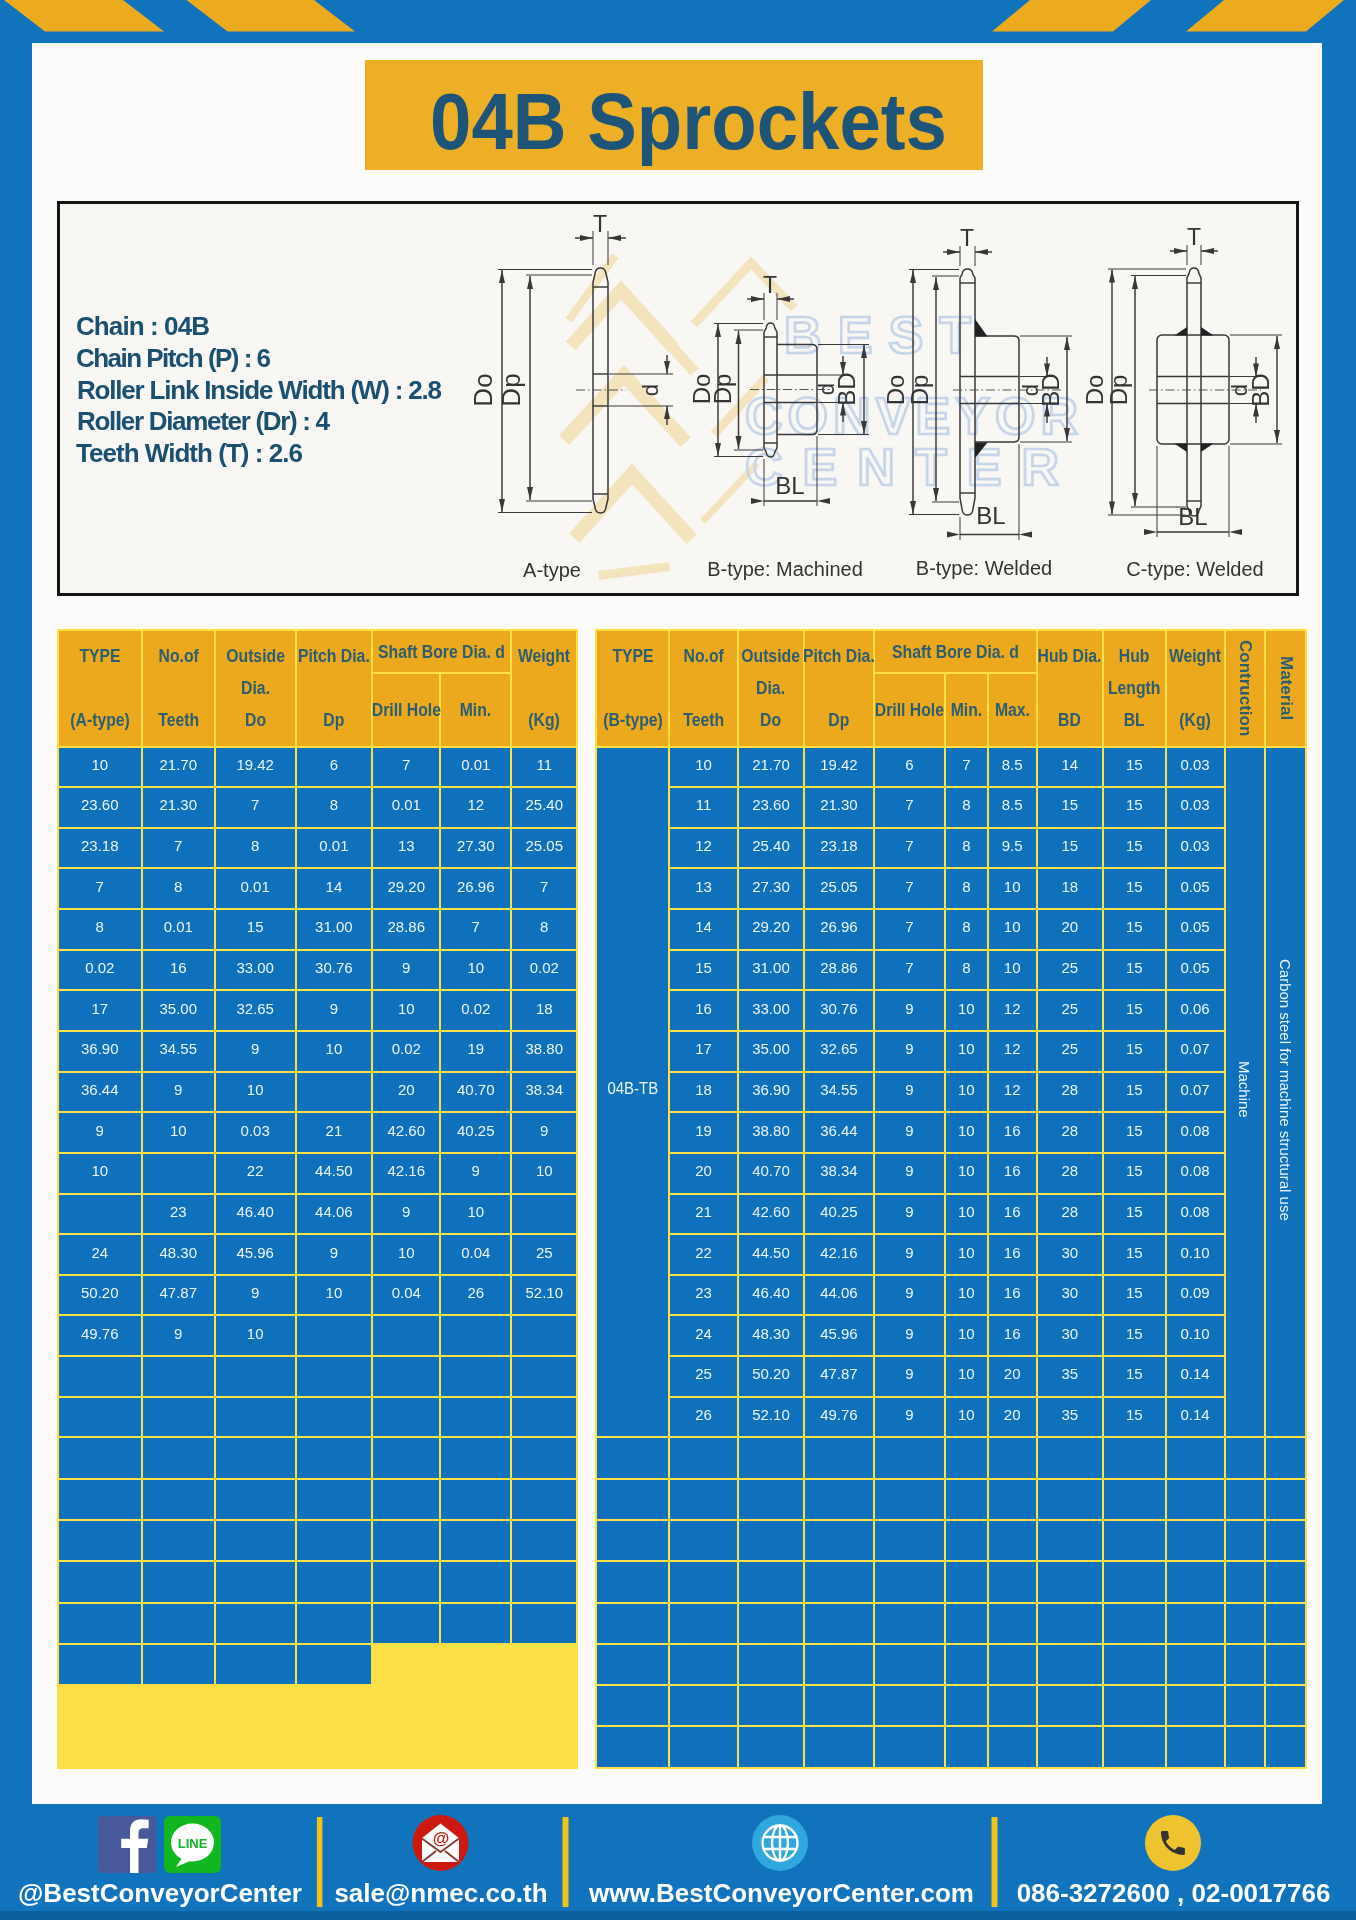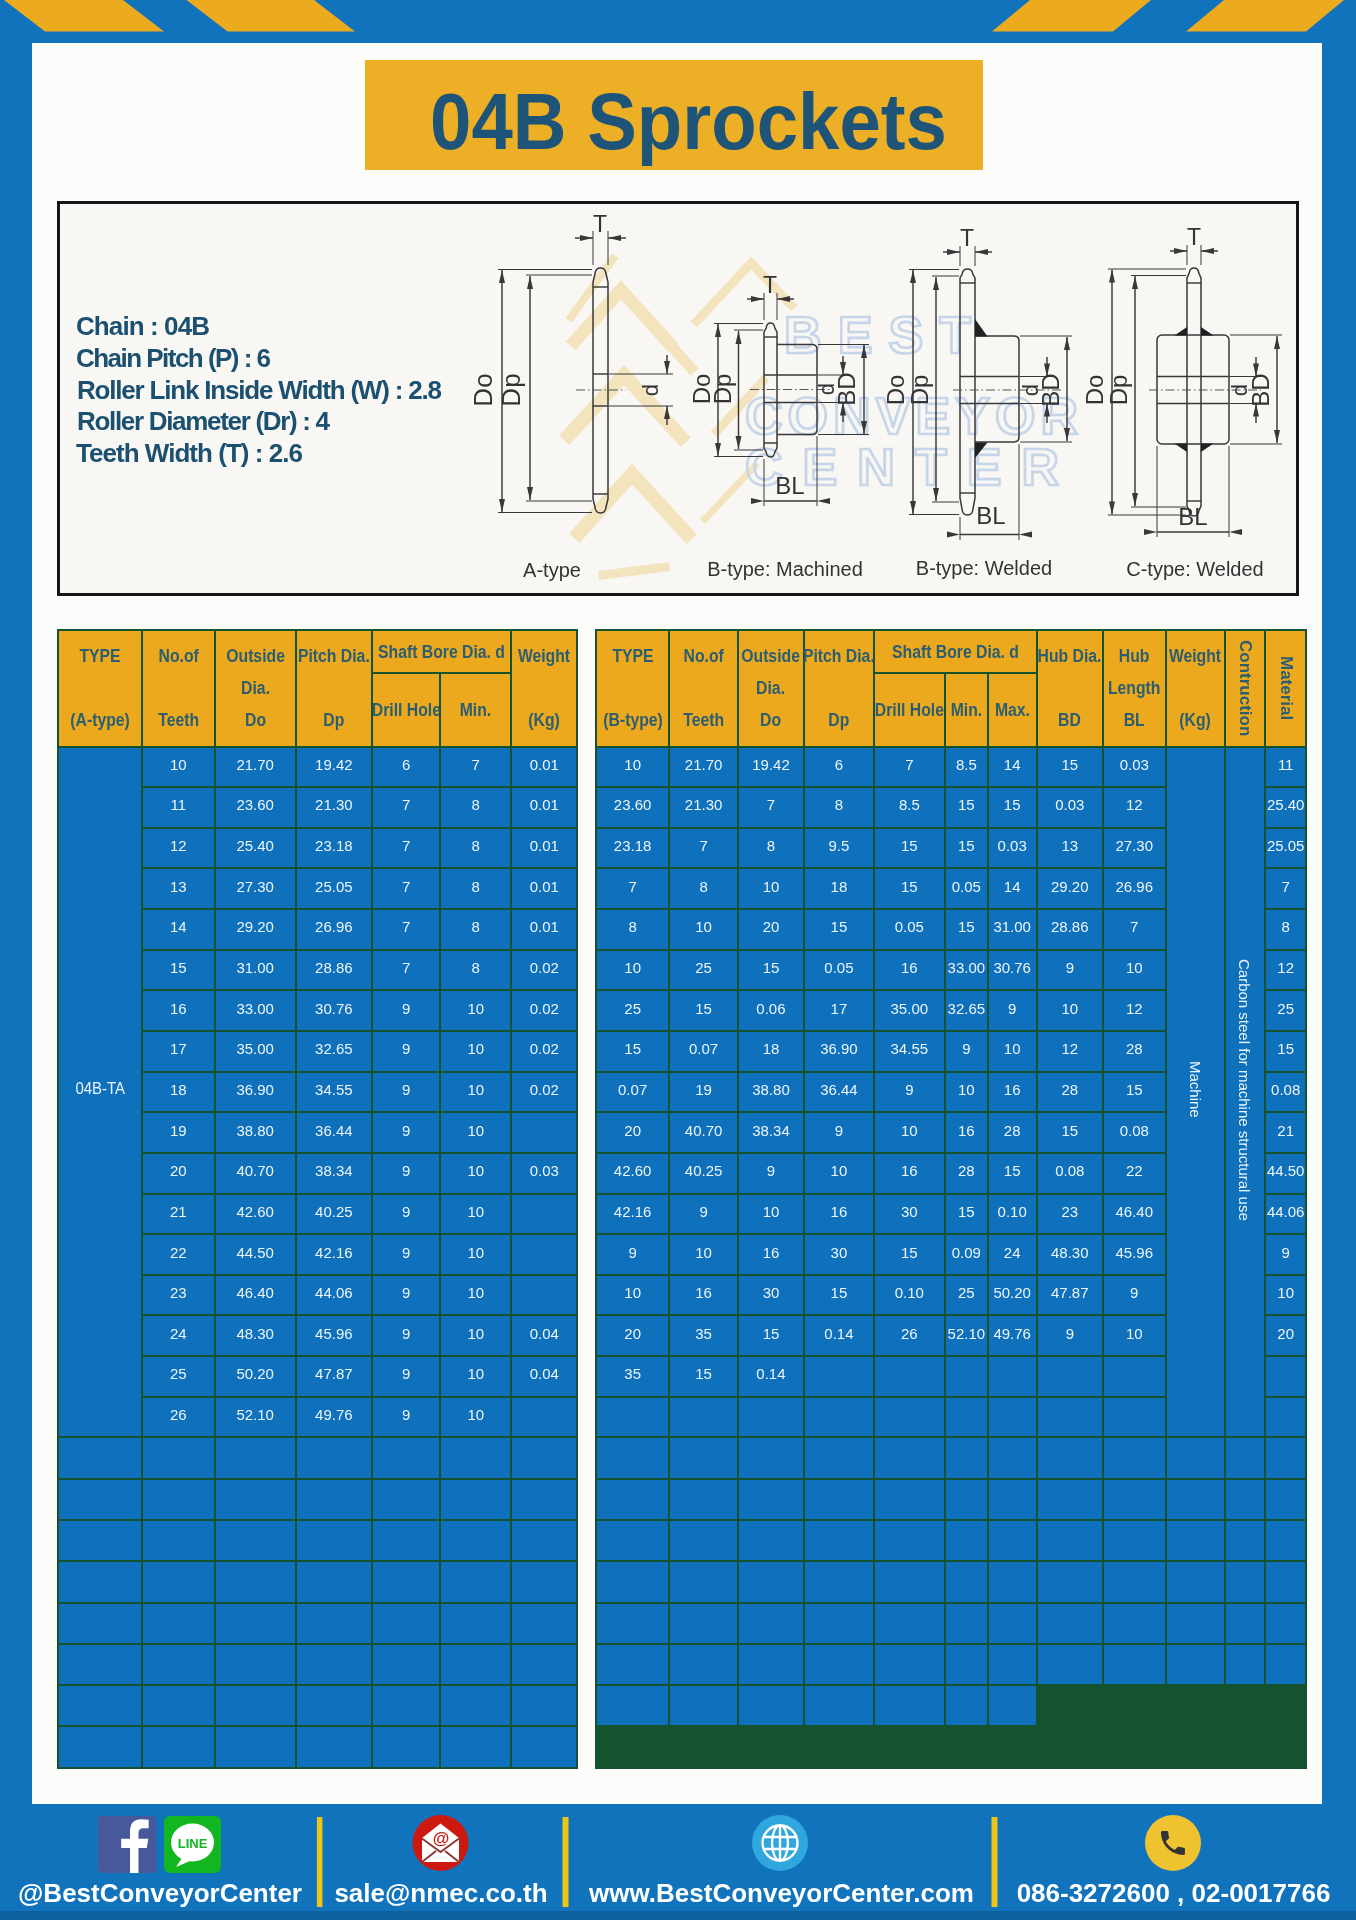--- a/index.html
+++ b/index.html
@@ -1,18 +1,18 @@
 <!DOCTYPE html>
 <html><head><meta charset="utf-8">
 <style>
 * { margin:0; padding:0; box-sizing:border-box; }
 html,body { width:1356px; height:1920px; position:relative; background:#FCFCFB;
   font-family:"Liberation Sans", sans-serif; overflow:hidden; }
 .abs { position:absolute; }
-.grid { position:absolute; display:grid; background:#14532d; gap:2px; padding:2px; }
+.grid { position:absolute; display:grid; background:#fde047; gap:2px; padding:2px; }
 .hc { background:#ECA91E; color:#2B5E70; font-weight:bold; font-size:17.5px;
   display:flex; align-items:center; justify-content:center; text-align:center; line-height:32px; }
 .hc i { font-style:normal; display:inline-block; transform:scaleX(.9); white-space:nowrap; }
 .sp2 { grid-row:span 2; }
 .dc { background:#0F70BC; color:#EDF5FB; font-size:15px; padding-bottom:5px;
   display:flex; align-items:center; justify-content:center; text-align:center; }
 .vert { writing-mode:vertical-rl; letter-spacing:0; line-height:normal; font-size:17px; }
 .vert2 { writing-mode:vertical-rl; letter-spacing:0; font-size:15px; }
 </style></head>
 <body>
@@ -255,23 +255,20 @@
     </div>
     <div class="hc sp2">
       <i>Weight<br><br>(Kg)</i>
     </div>
     <div class="hc">
       <i>Drill Hole</i>
     </div>
     <div class="hc">
       <i>Min.</i>
     </div>
-    <div class="dc" style="grid-row:span 17">
-      <span style="font-size:17px;display:inline-block;transform:scaleX(.88)">04B-TA</span>
-    </div>
     <div class="dc">10</div>
     <div class="dc">21.70</div>
     <div class="dc">19.42</div>
     <div class="dc">6</div>
     <div class="dc">7</div>
     <div class="dc">0.01</div>
     <div class="dc">11</div>
     <div class="dc">23.60</div>
     <div class="dc">21.30</div>
     <div class="dc">7</div>
@@ -452,20 +449,23 @@
     <div class="hc sp2 vert">Contruction</div>
     <div class="hc sp2 vert">Material</div>
     <div class="hc">
       <i>Drill Hole</i>
     </div>
     <div class="hc">
       <i>Min.</i>
     </div>
     <div class="hc">
       <i>Max.</i>
+    </div>
+    <div class="dc" style="grid-row:span 17">
+      <span style="font-size:17px;display:inline-block;transform:scaleX(.88)">04B-TB</span>
     </div>
     <div class="dc">10</div>
     <div class="dc">21.70</div>
     <div class="dc">19.42</div>
     <div class="dc">6</div>
     <div class="dc">7</div>
     <div class="dc">8.5</div>
     <div class="dc">14</div>
     <div class="dc">15</div>
     <div class="dc">0.03</div>

